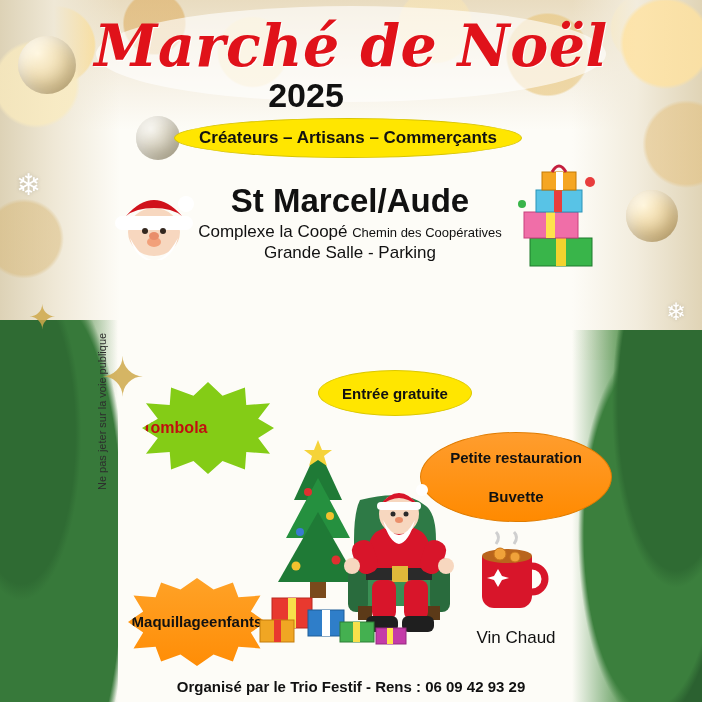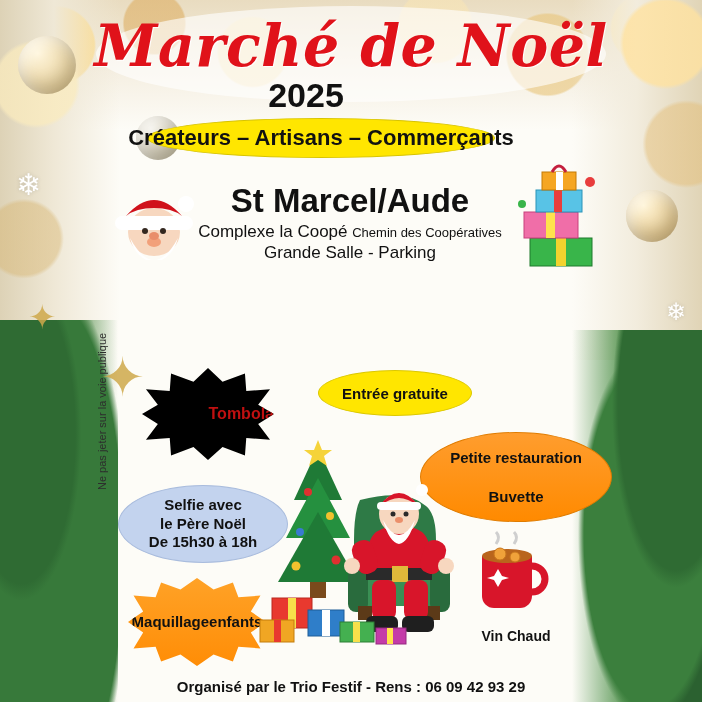--- a/index.html
+++ b/index.html
@@ -128,29 +128,29 @@
     width: 612px;
     text-align: center;
     font-size: 34px;
     font-weight: bold;
     color: #111111;
   }
 
   
   .pill-creators {
     position: absolute;
-    left: 147px; top: 118px;
+    left: 174px; top: 118px;
     width: 346px; height: 38px;
     background: #ffe600;
     border-radius: 50%;
     border: 1px solid #d8c400;
     display: flex;
     align-items: center;
     justify-content: center;
-    font-size: 22px;
+    font-size: 17px;
     font-weight: bold;
     color: #111;
     white-space: nowrap;
   }
 
   
   .venue {
     position: absolute;
     left: 130px; top: 182px;
     width: 440px;
@@ -209,30 +209,30 @@
     font-size: 25px;
     font-weight: bold;
     font-style: italic;
     color: #111;
     margin-top: 1px;
   }
 
   
   .burst-tombola {
     position: absolute;
-    left: 142px; top: 368px;
+    left: 142px; top: 382px;
     width: 132px; height: 92px;
-    background: #000000;
+    background: #84cc16;
     clip-path: polygon(50% 0%, 61% 15%, 78% 6%, 79% 25%, 97% 23%, 88% 40%, 100% 50%,
                        88% 61%, 97% 78%, 79% 76%, 78% 95%, 61% 86%, 50% 100%, 39% 86%,
                        22% 95%, 21% 76%, 3% 78%, 12% 61%, 0% 50%, 12% 40%, 3% 23%,
                        21% 25%, 22% 6%, 39% 15%);
     display: flex;
     align-items: center;
-    justify-content: flex-end;
+    justify-content: flex-start;
   }
   .burst-tombola span {
     font-size: 16px;
     font-weight: bold;
     color: #c01010;
   }
 
   
   .pill-free {
     position: absolute;
@@ -304,22 +304,22 @@
   .mug {
     position: absolute;
     left: 470px; top: 530px;
     width: 84px; height: 86px;
   }
   .mug-label {
     position: absolute;
     left: 446px; top: 628px;
     width: 140px;
     text-align: center;
-    font-size: 14px;
-    font-weight: bold;
+    font-size: 17px;
+    font-weight: normal;
     color: #111;
   }
 
   
   .scene {
     position: absolute;
     left: 250px; top: 440px;
     width: 230px; height: 215px;
   }
 
@@ -418,25 +418,20 @@
 
   <div class="pill-free">
     <span>Entrée gratuite</span>
   </div>
 
   <div class="pill-food">
     <div class="l1">Petite restauration</div>
     <div class="l2">Buvette</div>
   </div>
 
-  <div class="pill-selfie">
-    <div>Selfie avec</div>
-    <div>le Père Noël</div>
-    <div>De 15h30 à 18h</div>
-  </div>
 
   <div class="burst-makeup">
     <div>Maquillage</div>
     <div>enfants</div>
   </div>
 
   <div class="mug">
     <svg viewBox="0 0 84 86" width="84" height="86">
       <path d="M12 26 h50 v40 a12 12 0 0 1 -12 12 h-26 a12 12 0 0 1 -12 -12 Z" fill="#d8152a"></path>
       <path d="M62 36 a13 13 0 0 1 0 26" fill="none" stroke="#d8152a" stroke-width="7"></path>

